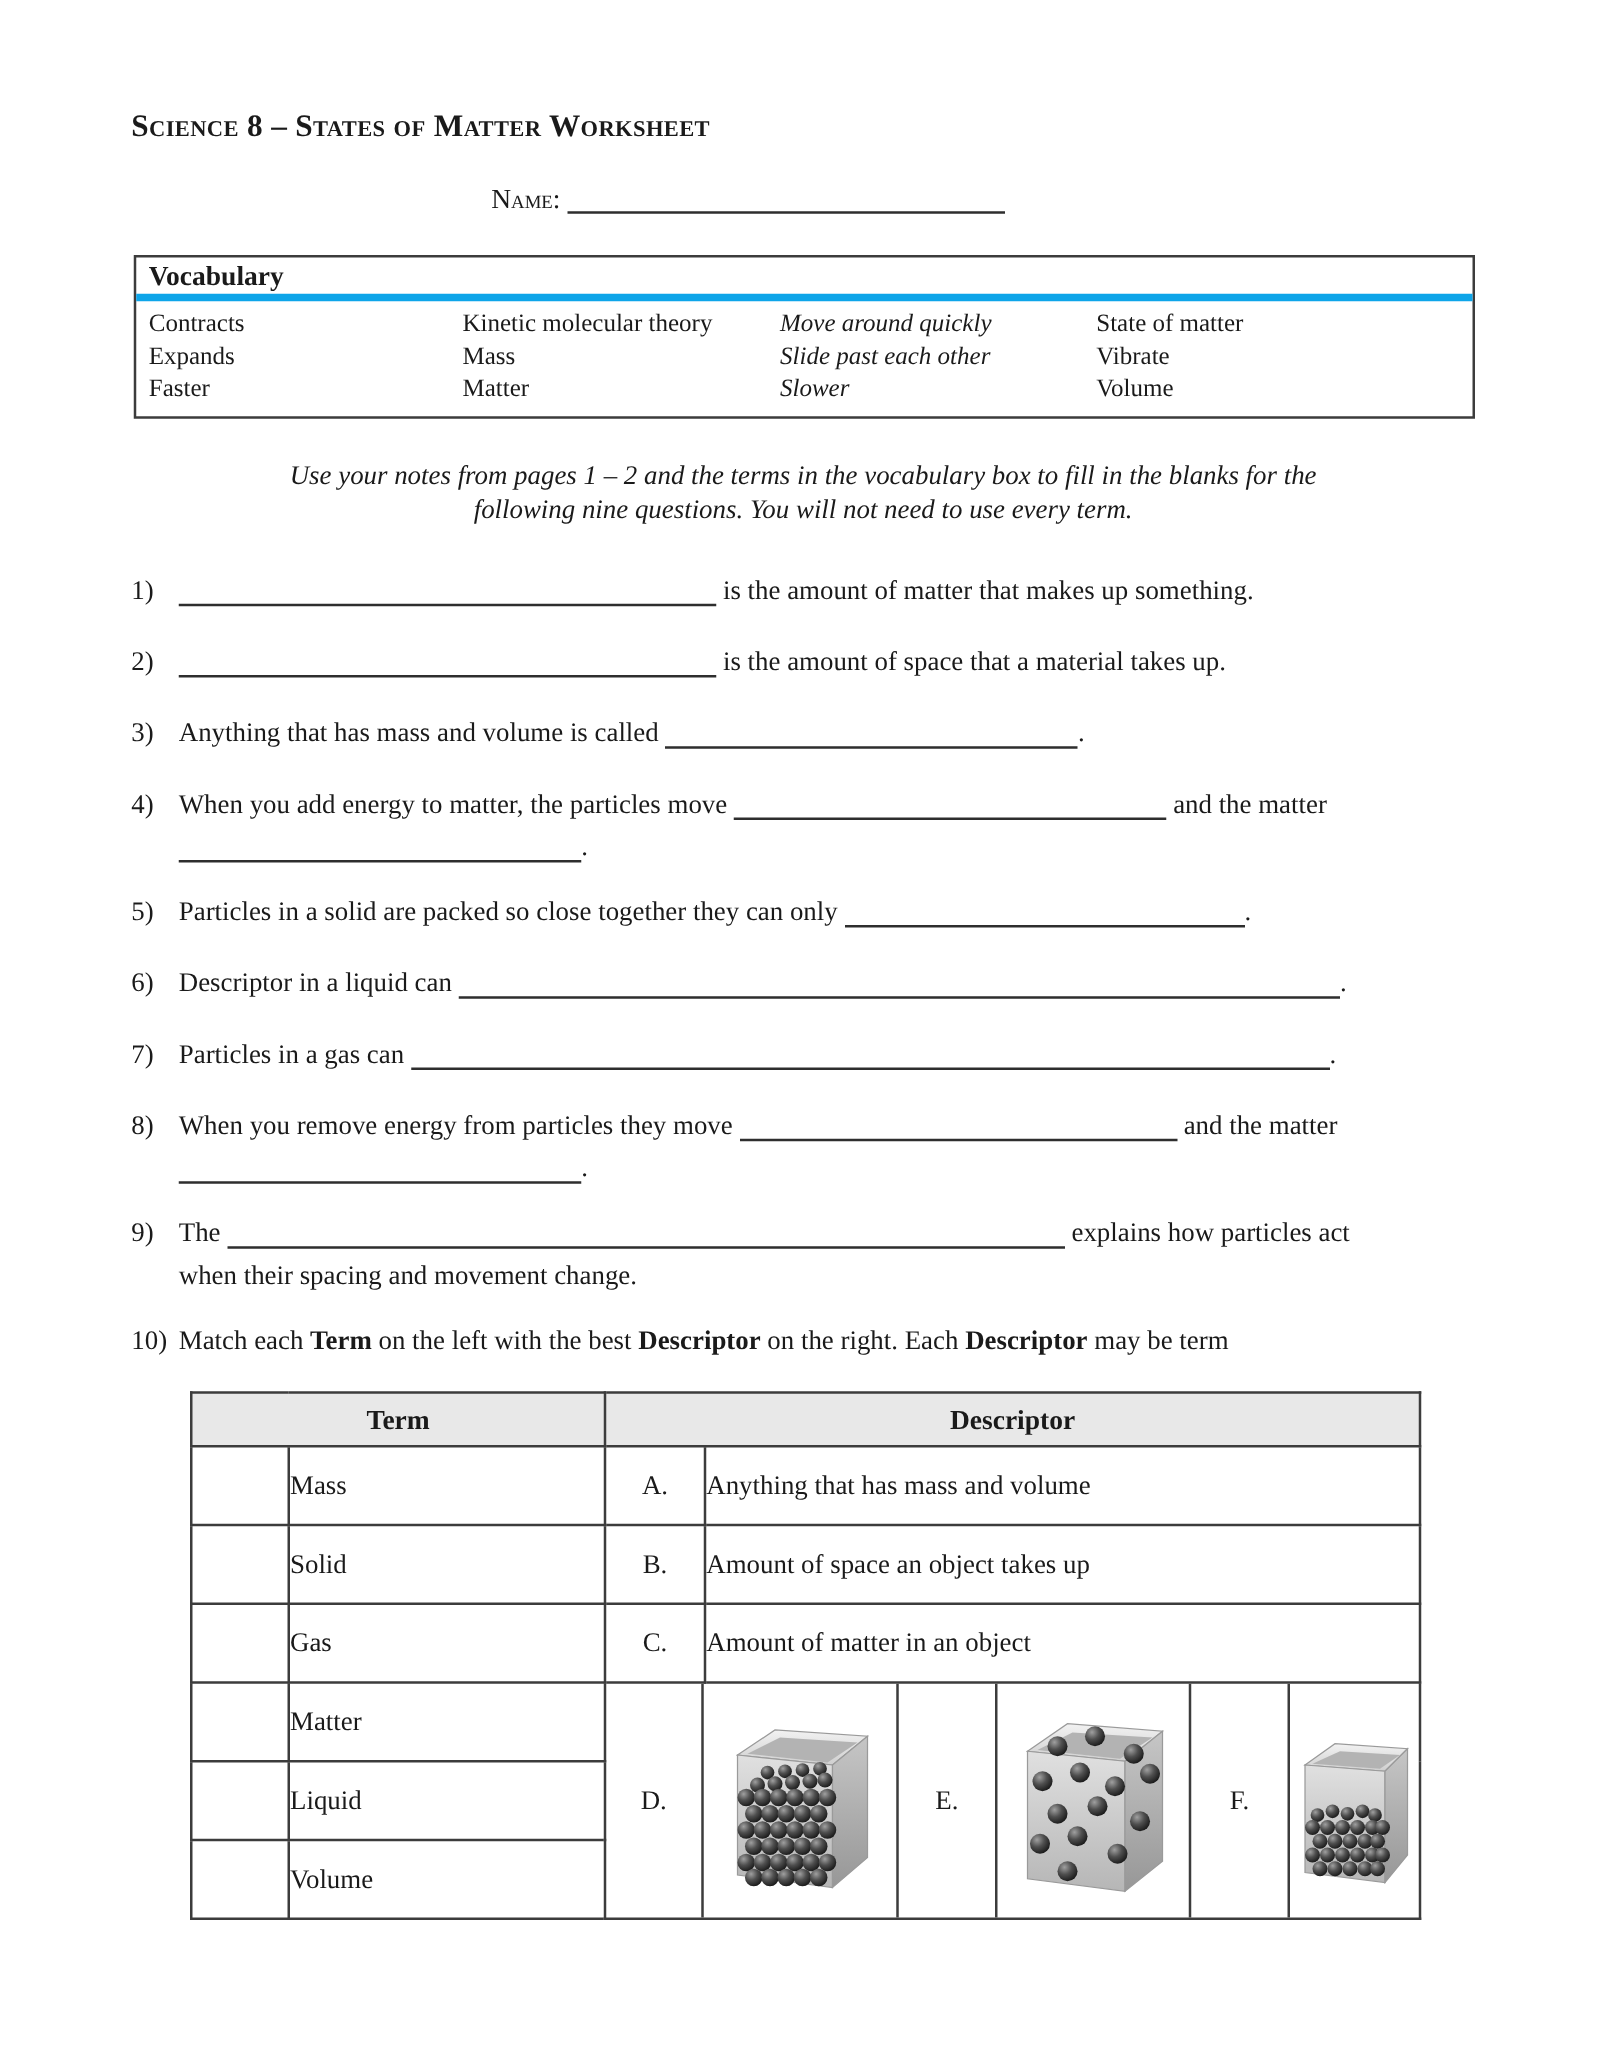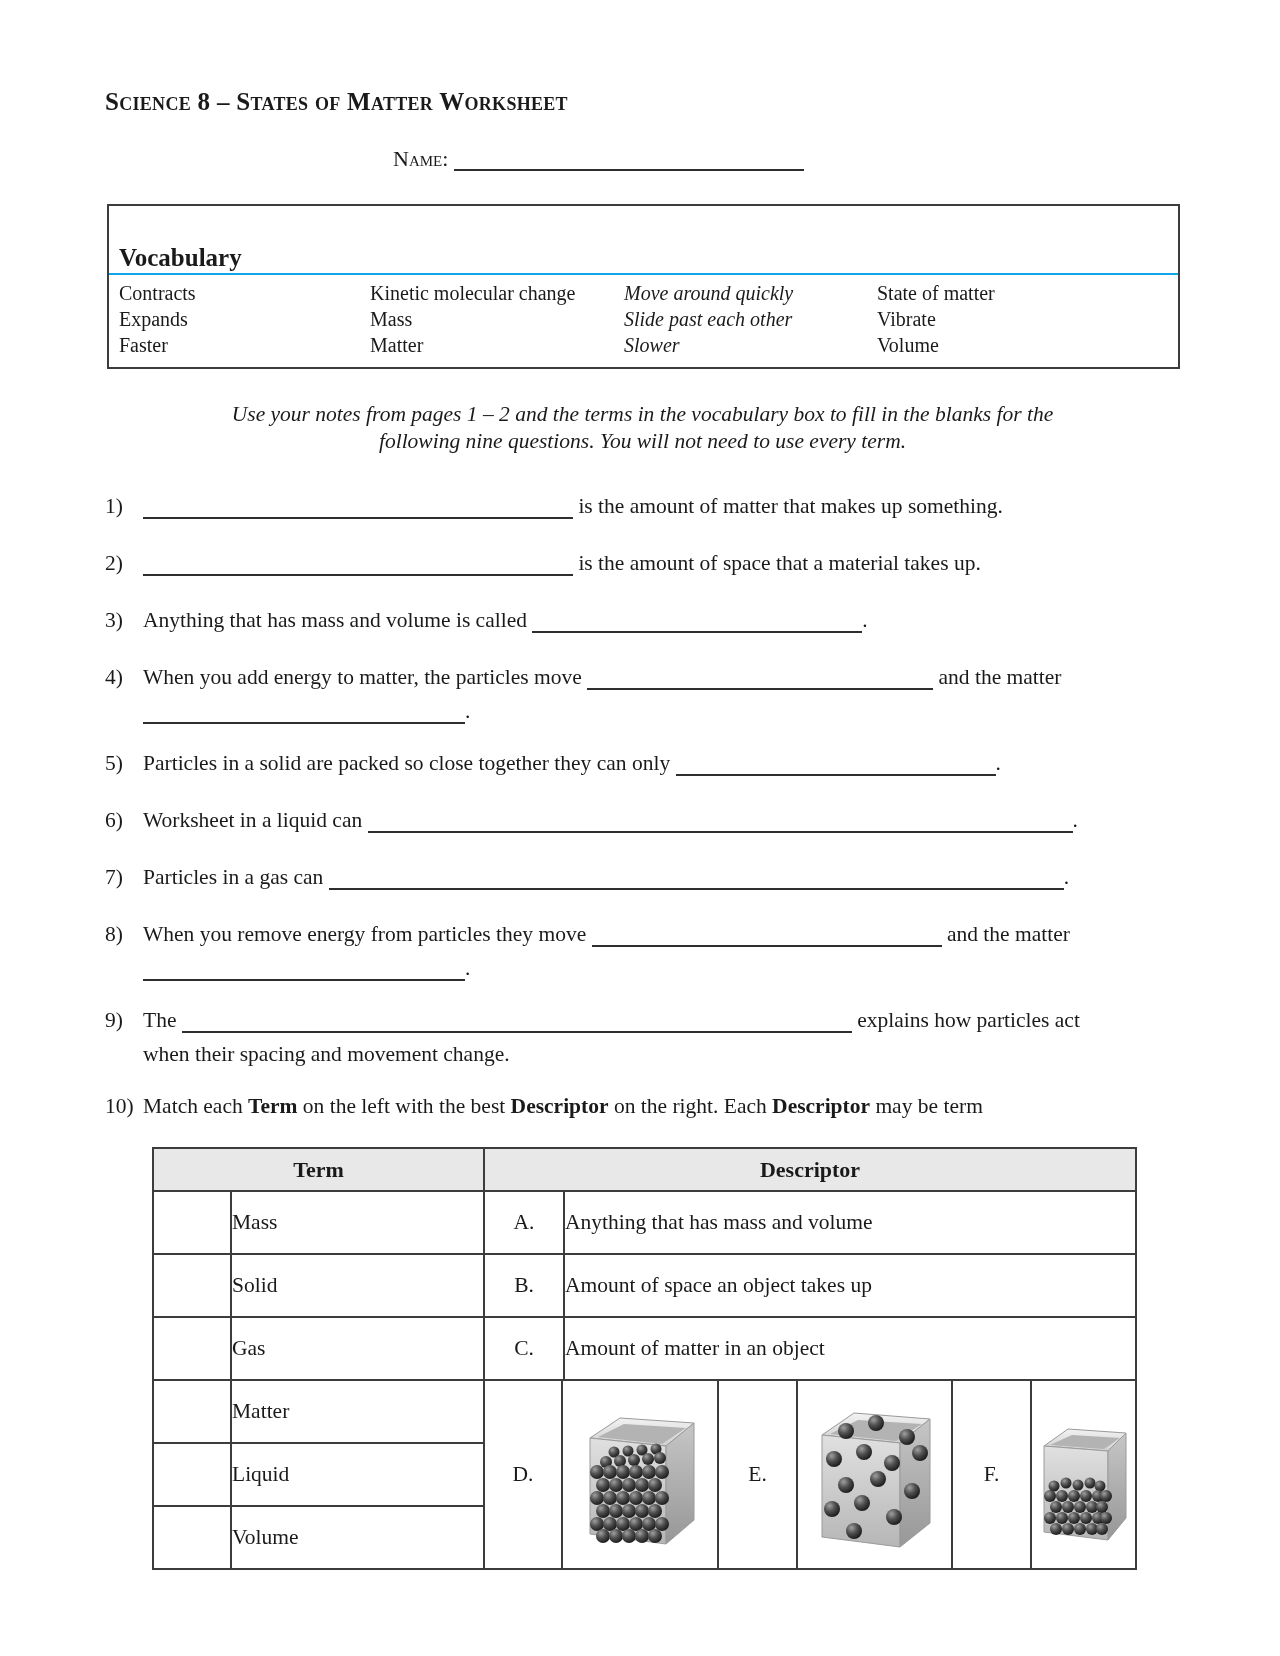--- a/index.html
+++ b/index.html
@@ -37,25 +37,24 @@
     margin-left: 6px;
   }
 
   .vocab {
     margin-top: 32px;
     margin-left: 2px;
     width: 1069px;
     border: 2px solid #3c3c3c;
   }
   .vocab-header {
-    font-size: 25px;
+    font-size: 22px;
     font-weight: bold;
     padding: 2px 0 1px 10px;
-    border-bottom: 2px solid #0ea5e9;
-    margin-top: 36px;
+    border-bottom: 6px solid #0ea5e9;
   }
   .vocab-body { padding: 5px 0 9px 10px; font-size: 20px; }
   .vocab-row { display: flex; line-height: 26px; }
   .vc1 { width: 251px; } .vc2 { width: 254px; } .vc3 { width: 253px; font-style: italic; } .vc4 { flex: 1; }
 
   .instructions {
     margin-top: 32px;
     text-align: center;
     font-style: italic;
     font-size: 21.5px;
@@ -113,21 +112,21 @@
 
   <div class="name-row">
     <span>Name:</span><span class="name-line"></span>
   </div>
 
   <div class="vocab">
     <div class="vocab-header">Vocabulary</div>
     <div class="vocab-body">
       <div class="vocab-row">
         <span class="vc1">Contracts</span>
-        <span class="vc2">Kinetic molecular change</span>
+        <span class="vc2">Kinetic molecular theory</span>
         <span class="vc3">Move around quickly</span>
         <span class="vc4">State of matter</span>
       </div>
       <div class="vocab-row">
         <span class="vc1">Expands</span>
         <span class="vc2">Mass</span>
         <span class="vc3">Slide past each other</span>
         <span class="vc4">Vibrate</span>
       </div>
       <div class="vocab-row">
@@ -175,21 +174,21 @@
     </div>
 
     <div class="q">
       <span class="qnum">5)</span>
       <span>Particles in a solid are packed so close together they can only</span>
       <span class="blank" style="width:320px"></span><span>.</span>
     </div>
 
     <div class="q">
       <span class="qnum">6)</span>
-      <span>Worksheet in a liquid can</span>
+      <span>Descriptor in a liquid can</span>
       <span class="blank" style="width:705px"></span><span>.</span>
     </div>
 
     <div class="q">
       <span class="qnum">7)</span>
       <span>Particles in a gas can</span>
       <span class="blank" style="width:735px"></span><span>.</span>
     </div>
 
     <div class="q tight">

